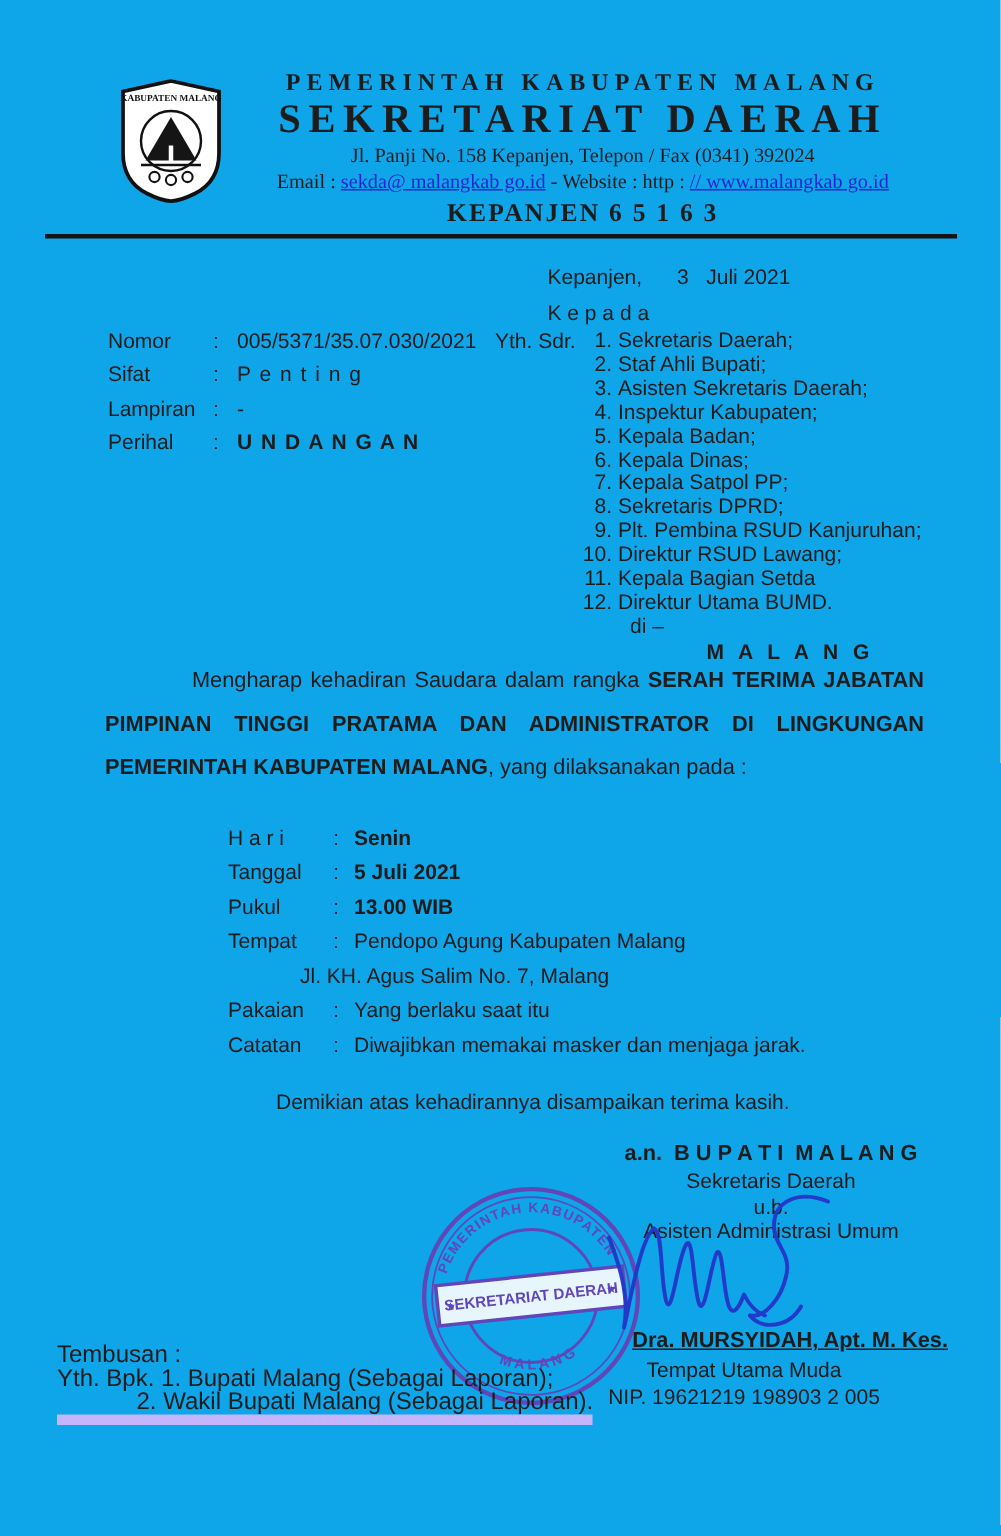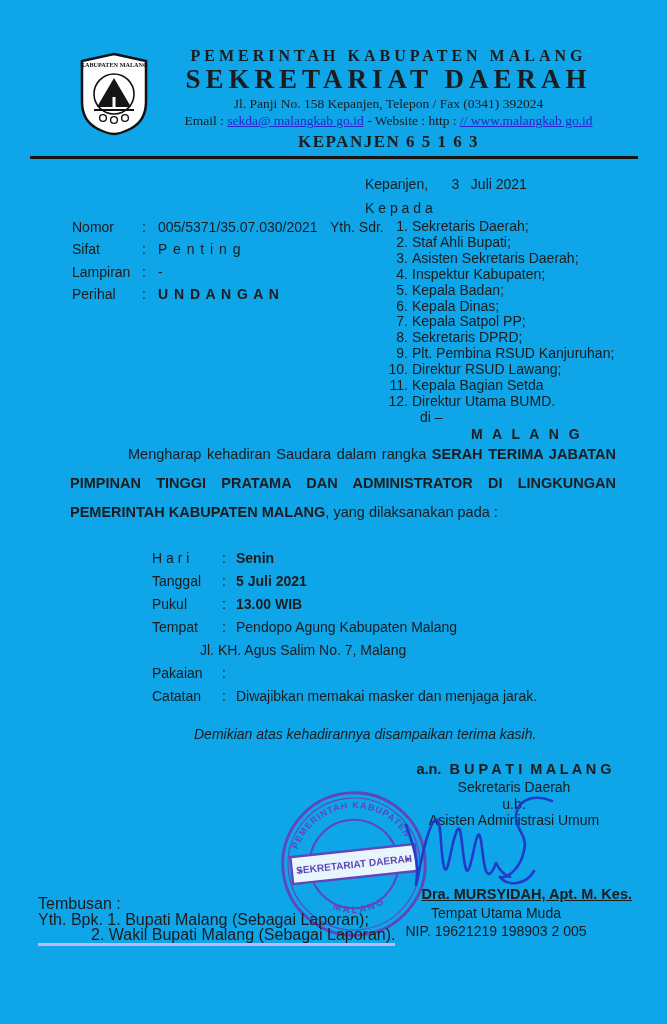--- a/index.html
+++ b/index.html
@@ -53,36 +53,36 @@
   .body-bold { font-weight:bold; }
 
   .details { left:152px; top:547px; }
   .det-row { display:flex; line-height:23px; }
   .det-label { width:70px; white-space:pre; }
   .det-colon { width:14px; }
   .det-val { }
   .det-bold .det-val { font-weight:bold; }
   .det-line2 { margin-left:48px; line-height:23px; }
 
-  .closing { left:194px; top:726px;font-style:italic; }
+  .closing { left:184px; top:726px; }
 
   
   .sig-block { left:385px; top:760px; width:258px; text-align:center; }
   .sig-an { font-weight:bold; font-size:14.5px; white-space:pre; line-height:19px; }
   .sig-line { line-height:16.5px; }
   .sig-name-block { left:360px; top:885px; width:272px; text-align:center; }
   .sig-name { font-weight:bold; font-size:14.5px; text-decoration:underline; line-height:19px;text-align:right; }
   .sig-sub { line-height:18px; }
 
   .stamp-box { left:277px; top:787px; width:154px; height:154px; }
   .sign-box  { left:392px; top:791px; width:185px; height:112px; }
 
   
   .tembusan { left:38px; top:896px; font-size:16px; line-height:15.5px; }
-  .temb-l2 { display:inline-block; padding-left:53px; border-bottom:3px solid #c4b5fd; }
+  .temb-l2 { display:inline-block; padding-left:53px; border-bottom:7px solid #c4b5fd; }
 </style>
 </head>
 <body>
 
 <div class="page">
 
   <div class="abs lh-logo">
     <svg viewBox="0 0 72 84" width="72" height="84">
       <path d="M36 2 L68 9 L68 50 Q68 69 52 77 Q42 82 36 82 Q30 82 20 77 Q4 69 4 50 L4 9 Z" fill="#ffffff" stroke="#111" stroke-width="2.5"></path>
       <text x="36" y="15" text-anchor="middle" font-family="Liberation Serif, serif" font-size="6.2" font-weight="bold" fill="#111">KABUPATEN MALANG</text>
@@ -208,20 +208,21 @@
     </div>
     <div class="det-row">
       <span class="det-label">Tempat</span>
       <span class="det-colon">:</span>
       <span class="det-val">Pendopo Agung Kabupaten Malang</span>
     </div>
     <div class="det-line2">Jl. KH. Agus Salim No. 7, Malang</div>
     <div class="det-row">
       <span class="det-label">Pakaian</span>
       <span class="det-colon">:</span>
+      <span class="det-val">Yang berlaku saat itu</span>
     </div>
     <div class="det-row">
       <span class="det-label">Catatan</span>
       <span class="det-colon">:</span>
       <span class="det-val">Diwajibkan memakai masker dan menjaga jarak.</span>
     </div>
   </div>
 
   <div class="abs closing">Demikian atas kehadirannya disampaikan terima kasih.</div>
 

